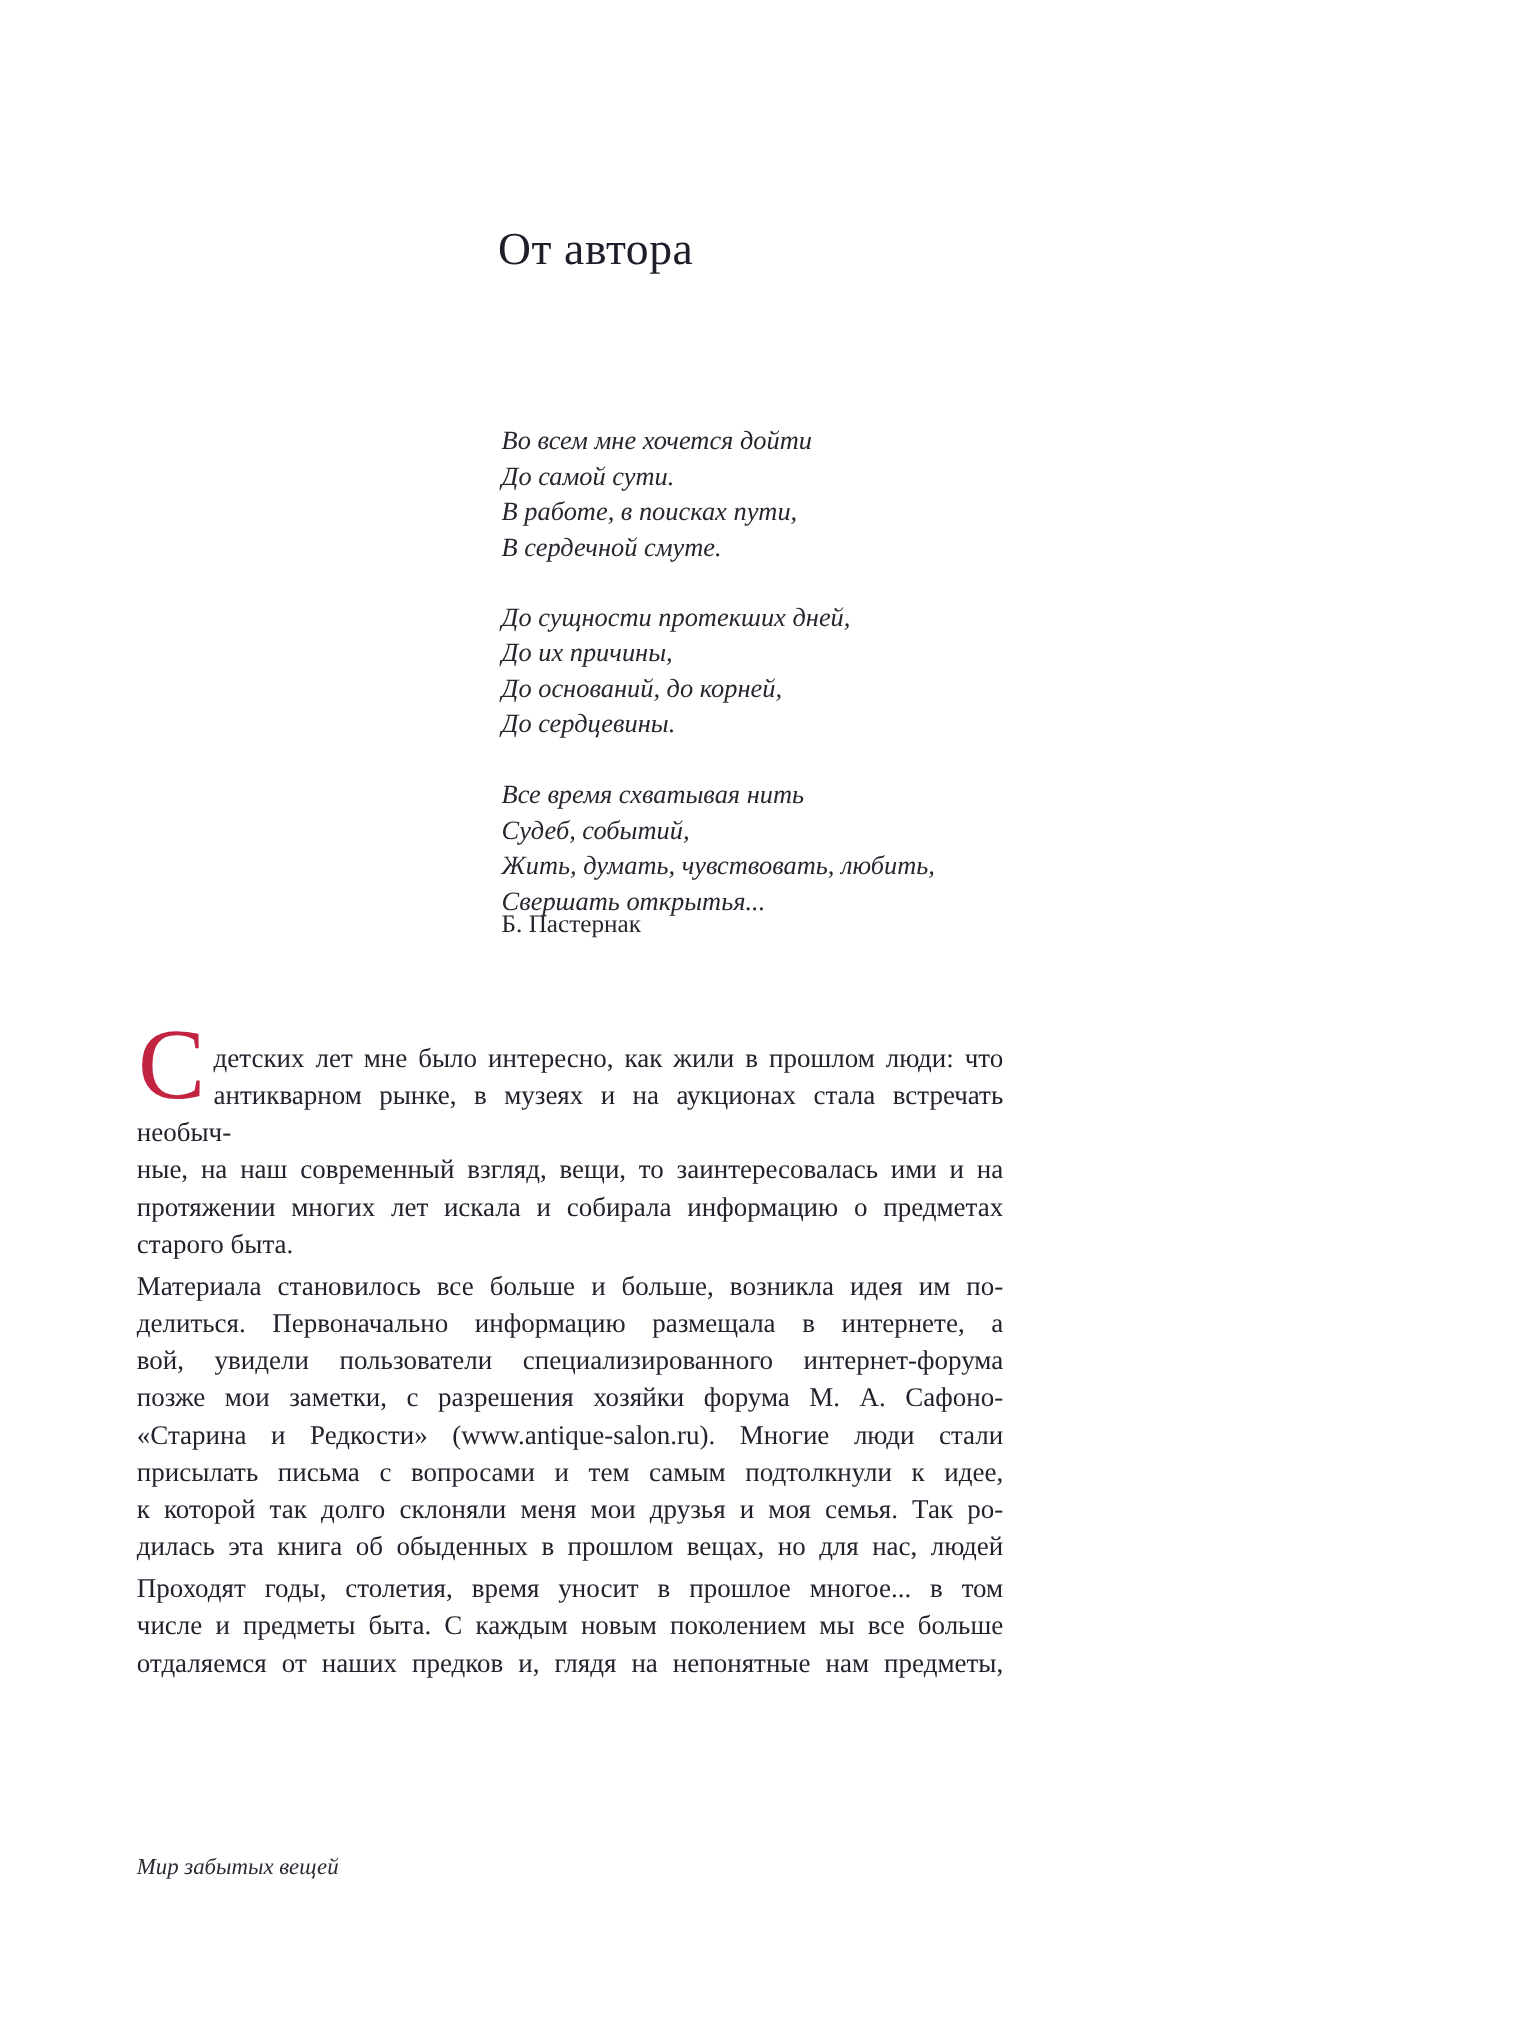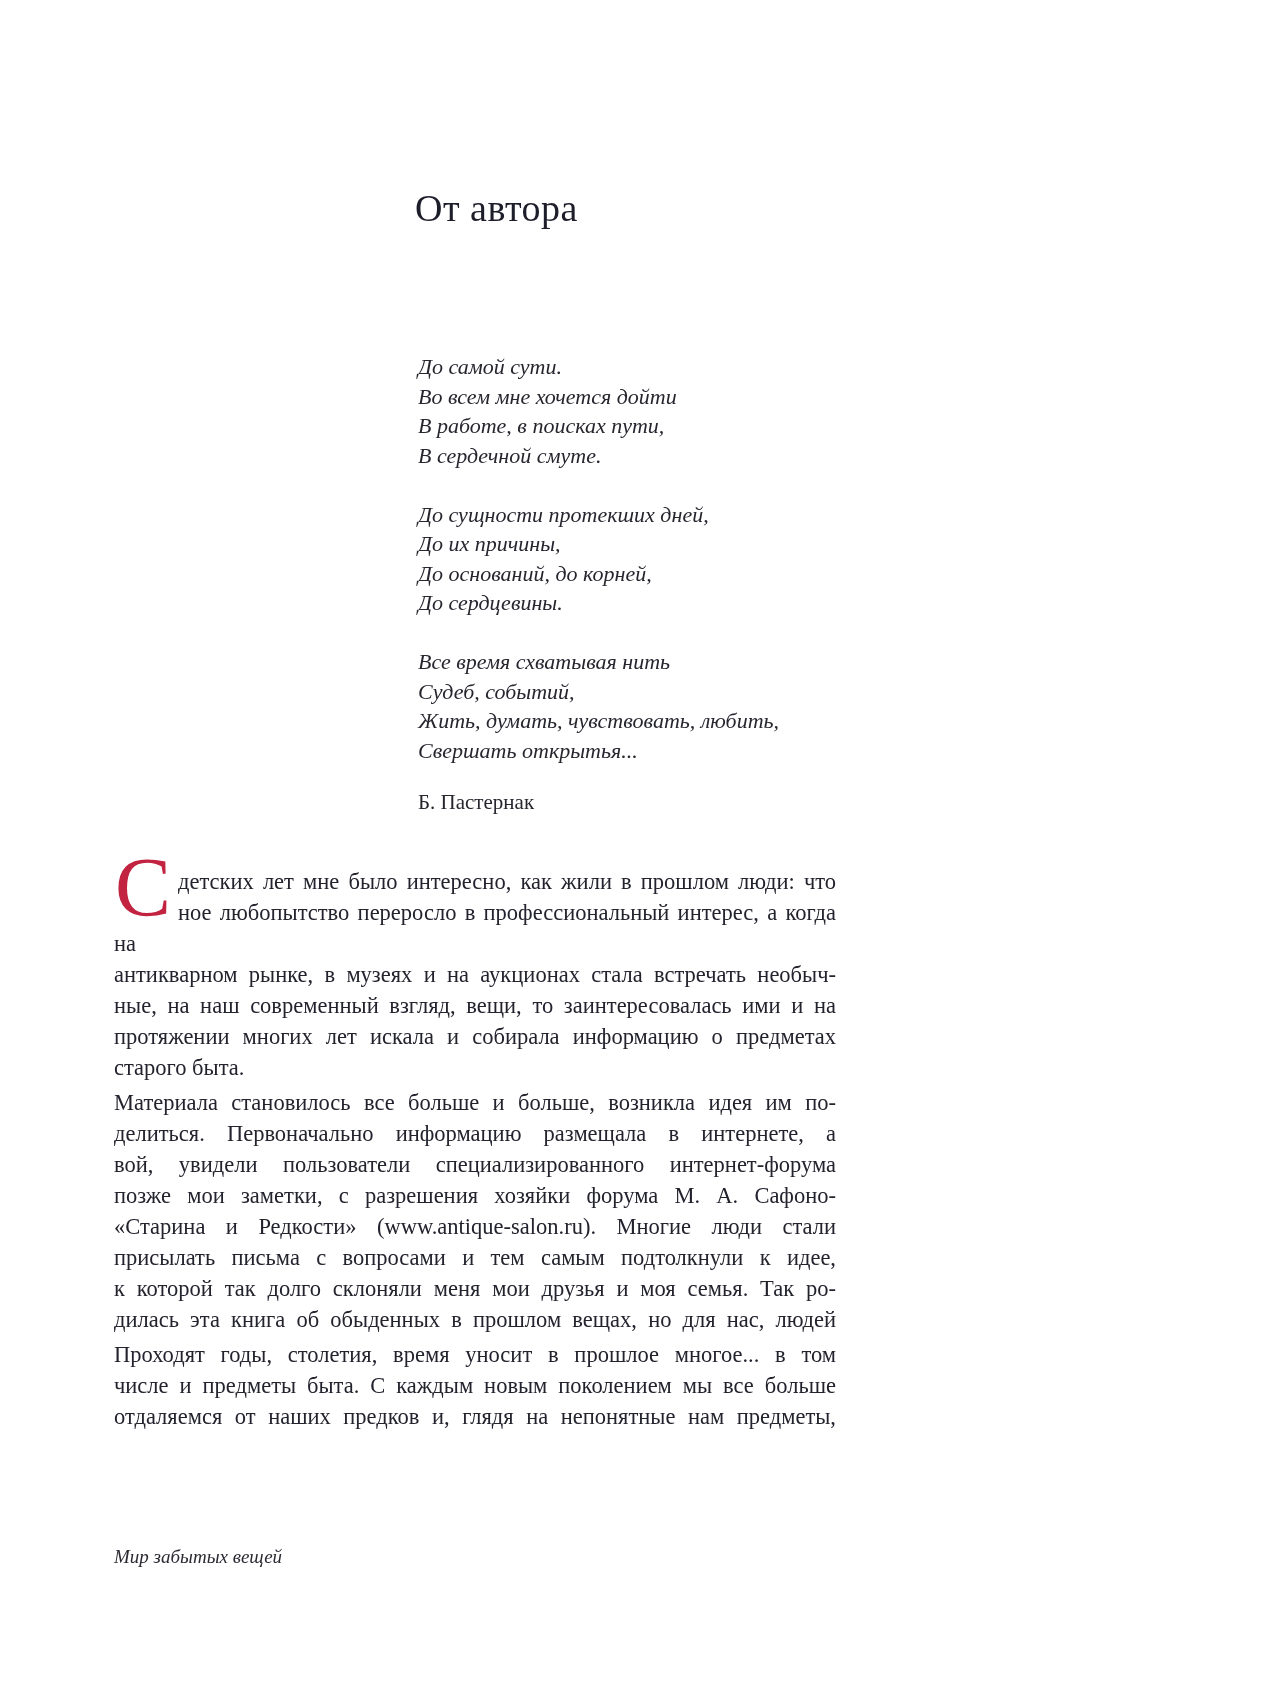--- a/index.html
+++ b/index.html
@@ -32,21 +32,21 @@
     top: 352px;
     font-style: italic;
     font-size: 22px;
     line-height: 29.5px;
     color: #26262f;
   }
   .stanza { margin-bottom: 29.5px; }
   .attribution {
     position: absolute;
     left: 418px;
-    top: 790px;
+    top: 758px;
     font-size: 21px;
     color: #26262f;
   }
   .body-text {
     position: absolute;
     left: 114px;
     top: 866px;
     width: 722px;
     font-size: 22.5px;
     line-height: 31px;
@@ -88,22 +88,22 @@
   }
 </style>
 </head>
 <body>
 
 <div class="page">
   <h1 class="title">От автора</h1>
 
   <div class="poem">
       <div class="stanza">
+        <div class="poem-line">Во всем мне хочется дойти</div>
         <div class="poem-line">До самой сути.</div>
-        <div class="poem-line">Во всем мне хочется дойти</div>
         <div class="poem-line">В работе, в поисках пути,</div>
         <div class="poem-line">В сердечной смуте.</div>
       </div>
       <div class="stanza">
         <div class="poem-line">До сущности протекших дней,</div>
         <div class="poem-line">До их причины,</div>
         <div class="poem-line">До оснований, до корней,</div>
         <div class="poem-line">До сердцевины.</div>
       </div>
       <div class="stanza">
@@ -113,21 +113,20 @@
         <div class="poem-line">Свершать открытья...</div>
       </div>
     </div>
 
   <div class="attribution">Б. Пастернак</div>
 
   <div class="body-text">
       <div class="para">
         <span class="dropcap">С</span>
         <div class="body-line">детских лет мне было интересно, как жили в прошлом люди: что</div>
-        <div class="body-line">ное любопытство переросло в профессиональный интерес, а когда на</div>
         <div class="body-line">антикварном рынке, в музеях и на аукционах стала встречать необыч-</div>
         <div class="body-line">ные, на наш современный взгляд, вещи, то заинтересовалась ими и на</div>
         <div class="body-line">протяжении многих лет искала и собирала информацию о предметах</div>
         <div class="body-line last">старого быта.</div>
       </div>
       <div class="para">
         <div class="body-line">Материала становилось все больше и больше, возникла идея им по-</div>
         <div class="body-line">делиться. Первоначально информацию размещала в интернете, а</div>
         <div class="body-line">вой, увидели пользователи специализированного интернет-форума</div>
         <div class="body-line">позже мои заметки, с разрешения хозяйки форума М. А. Сафоно-</div>

